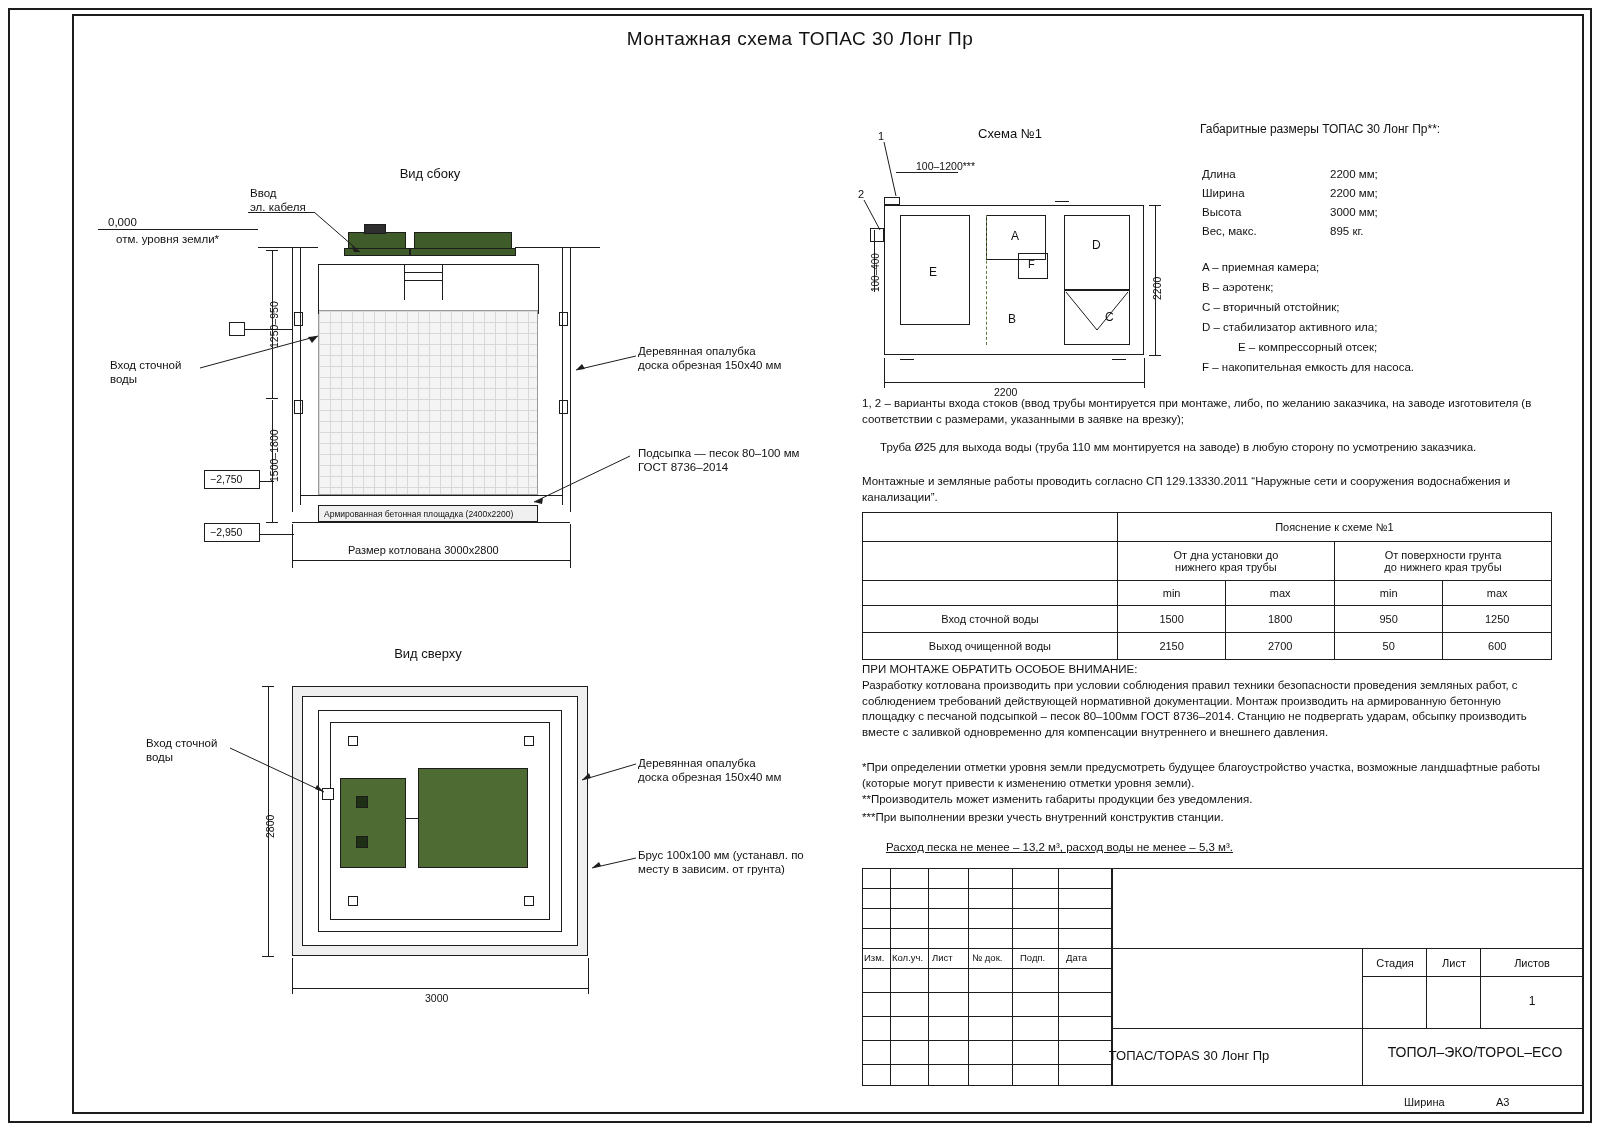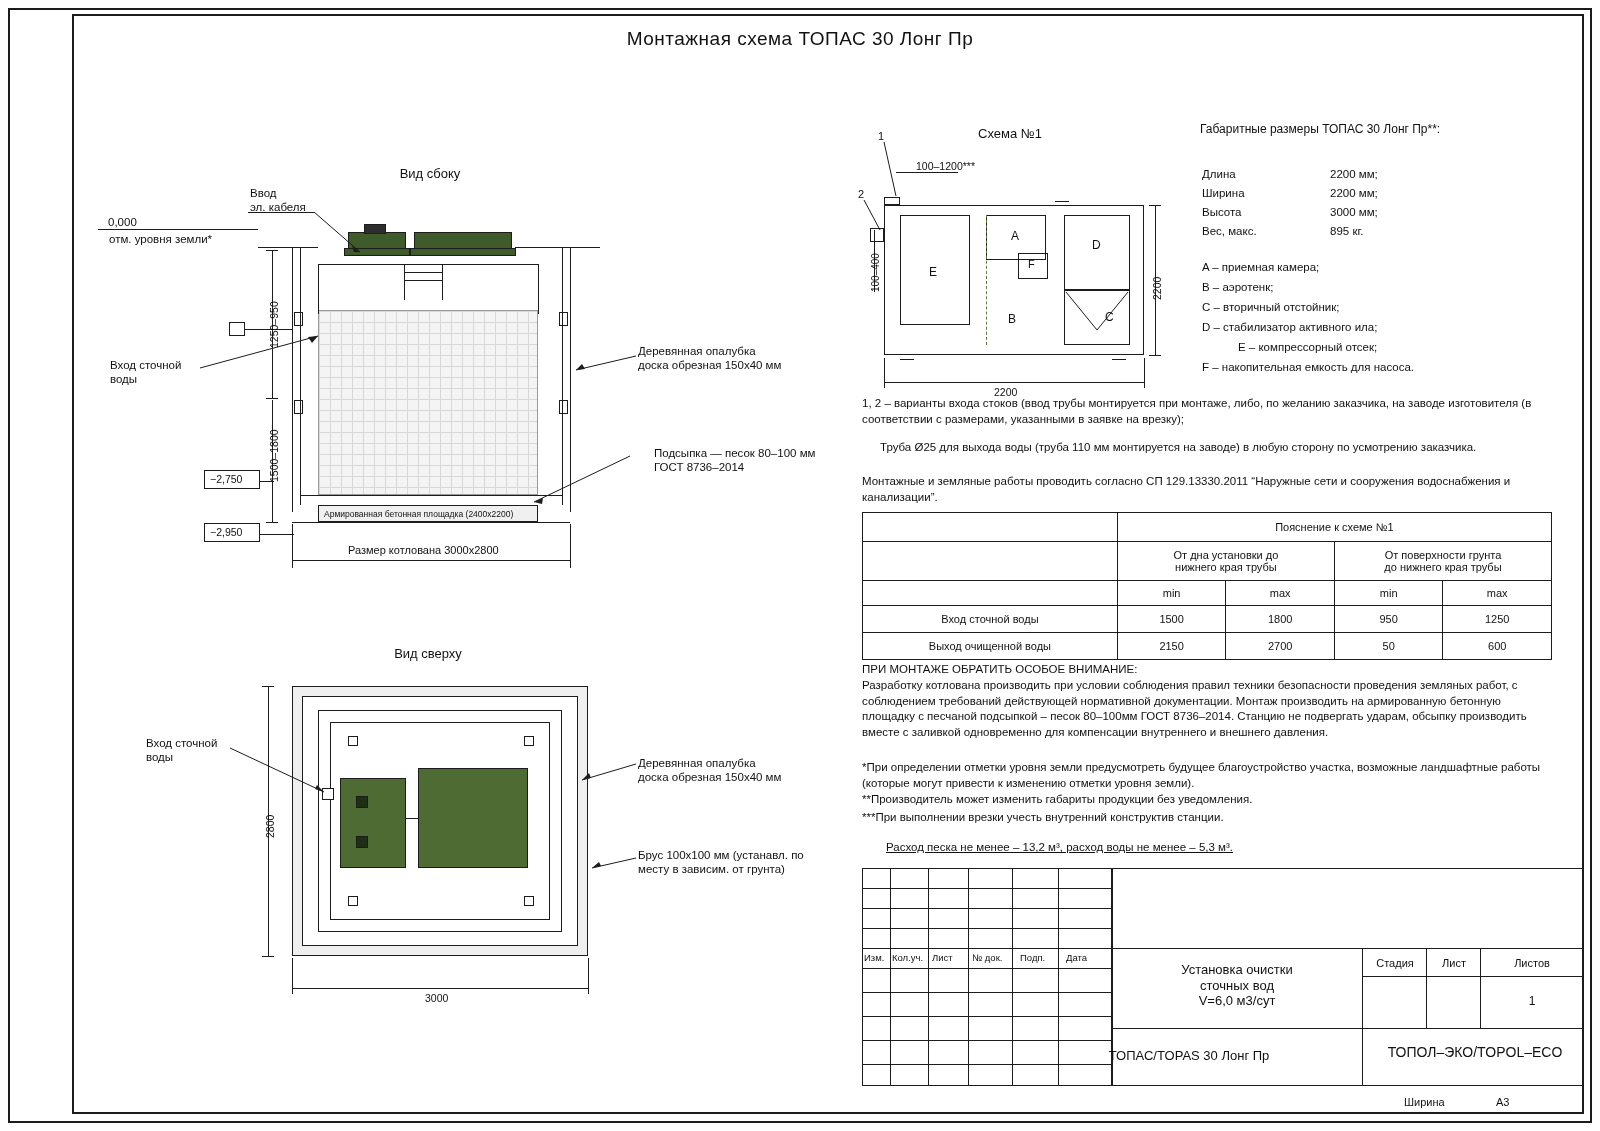--- a/index.html
+++ b/index.html
@@ -35,21 +35,21 @@
   <div class="frame-outer"></div>
   <div class="frame-inner"></div>
 
   <div class="ttl">Монтажная схема ТОПАС 30 Лонг Пр</div>
 
   <div class="lbl c" style="left:360px;top:166px;width:140px;font-size:13px;">Вид сбоку</div>
 
   <div class="ln h" style="left:258px;top:247px;width:60px;"></div>
   <div class="ln h" style="left:515px;top:247px;width:85px;"></div>
   <div class="lbl" style="left:108px;top:215px;">0,000</div>
-  <div class="lbl" style="left:109px;top:232px;text-align:center;">отм. уровня земли*</div>
+  <div class="lbl" style="left:116px;top:232px;text-align:center;">отм. уровня земли*</div>
   <div class="ln h" style="left:98px;top:229px;width:160px;"></div>
 
   <div class="ln v" style="left:292px;top:247px;height:265px;"></div>
   <div class="ln v" style="left:570px;top:247px;height:265px;"></div>
   <div class="ln v" style="left:300px;top:247px;height:258px;"></div>
   <div class="ln v" style="left:562px;top:247px;height:258px;"></div>
 
   <div class="hatch" style="left:318px;top:310px;width:220px;height:185px;"></div>
   <div class="ln h" style="left:318px;top:264px;width:220px;"></div>
   <div class="ln v" style="left:318px;top:264px;height:50px;"></div>
@@ -113,21 +113,21 @@
   <div class="ln v" style="left:570px;top:524px;height:44px;"></div>
   <div class="dim" style="left:348px;top:544px;font-size:11px;">Размер котлована 3000x2800</div>
 
   <div class="lbl" style="left:638px;top:344px;">Деревянная опалубка
 доска обрезная 150x40 мм</div>
   <svg style="position:absolute;left:570px;top:352px;width:70px;height:22px;">
       <line x1="66" y1="4" x2="6" y2="18" stroke="#1c1c1c" stroke-width="1"></line>
       <polygon points="6,18 15,17 12,12" fill="#1c1c1c"></polygon>
     </svg>
 
-  <div class="lbl" style="left:654px;top:446px;">Подсыпка — песок 80–100 мм
+  <div class="lbl" style="left:638px;top:446px;">Подсыпка — песок 80–100 мм
 ГОСТ 8736–2014</div>
   <svg style="position:absolute;left:528px;top:452px;width:106px;height:56px;">
       <line x1="102" y1="4" x2="6" y2="50" stroke="#1c1c1c" stroke-width="1"></line>
       <polygon points="6,50 15,46 14,52" fill="#1c1c1c"></polygon>
     </svg>
 
   <div class="lbl c" style="left:358px;top:646px;width:140px;font-size:13px;">Вид сверху</div>
 
   <div class="box" style="left:292px;top:686px;width:296px;height:270px;background:#efefef;"></div>
   <div class="box" style="left:302px;top:696px;width:276px;height:250px;background:#fff;"></div>
@@ -323,23 +323,20 @@
   <div class="ln h" style="left:1112px;top:948px;width:472px;"></div>
   <div class="ln h" style="left:1112px;top:1028px;width:472px;"></div>
   <div class="ln v" style="left:1362px;top:948px;height:80px;"></div>
   <div class="ln v" style="left:1362px;top:1028px;height:58px;"></div>
   <div class="ln h" style="left:1362px;top:976px;width:222px;"></div>
   <div class="ln v" style="left:1426px;top:948px;height:28px;"></div>
   <div class="ln v" style="left:1480px;top:948px;height:28px;"></div>
   <div class="ln v" style="left:1426px;top:976px;height:52px;"></div>
   <div class="ln v" style="left:1480px;top:976px;height:52px;"></div>
 
-  <div class="lbl c" style="left:1112px;top:962px;width:250px;white-space:pre;font-size:13px;line-height:1.2;">Установка очистки
-сточных вод
-V=6,0 м3/сут</div>
   <div class="lbl c" style="left:1064px;top:1048px;width:250px;font-size:13px;">ТОПАС/TOPAS 30 Лонг Пр</div>
   <div class="lbl c" style="left:1366px;top:1044px;width:218px;font-size:14px;">ТОПОЛ–ЭКО/TOPOL–ECO</div>
   <div class="lbl c" style="left:1364px;top:957px;width:62px;font-size:11px;">Стадия</div>
   <div class="lbl c" style="left:1428px;top:957px;width:52px;font-size:11px;">Лист</div>
   <div class="lbl c" style="left:1482px;top:957px;width:100px;font-size:11px;">Листов</div>
   <div class="lbl c" style="left:1482px;top:994px;width:100px;font-size:12px;">1</div>
 
   <div class="lbl" style="left:1404px;top:1096px;font-size:11px;">Ширина</div>
   <div class="lbl" style="left:1496px;top:1096px;font-size:11px;">А3</div>
 

